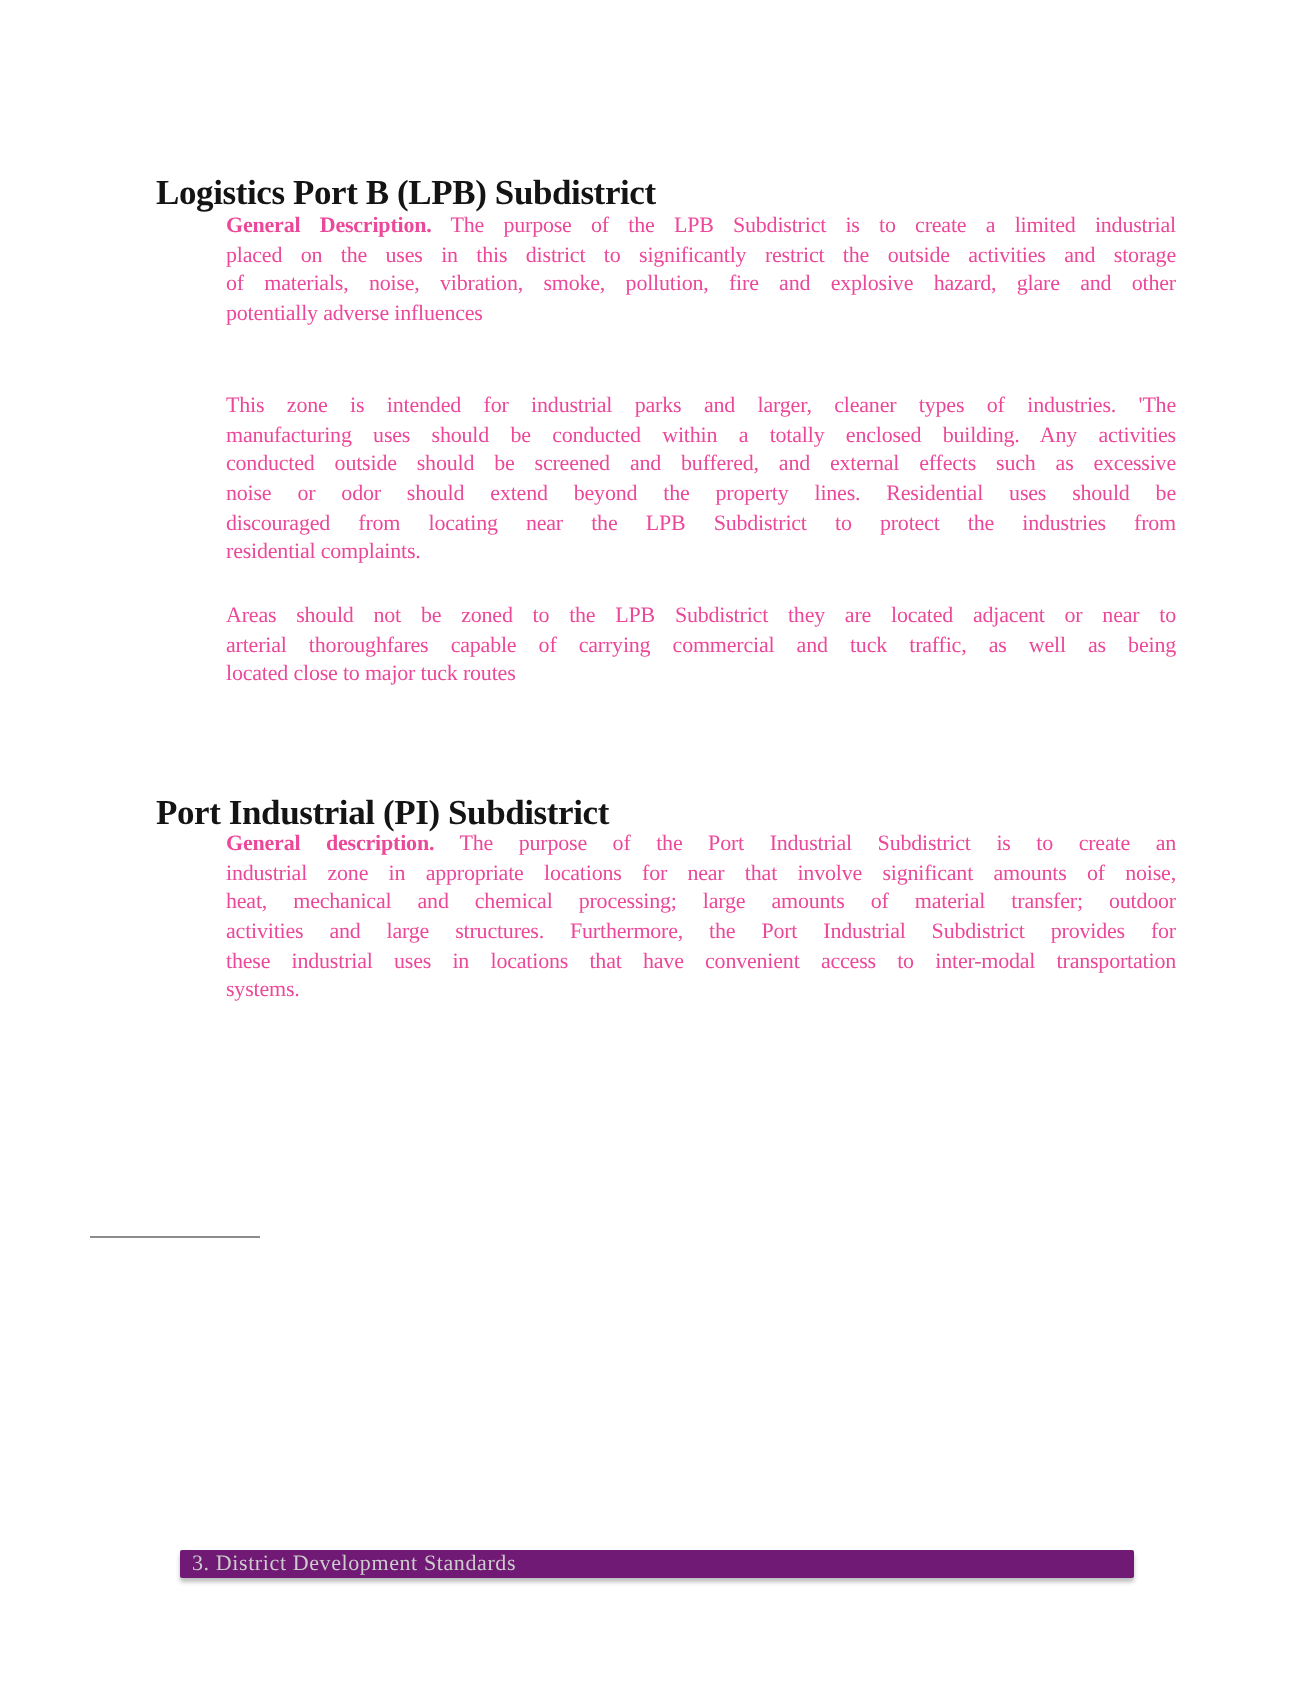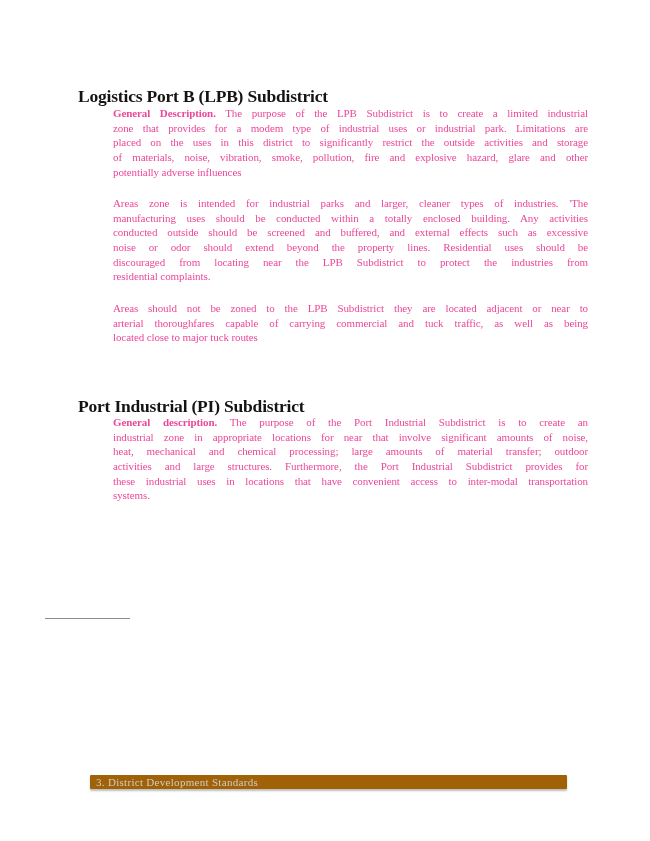--- a/index.html
+++ b/index.html
@@ -59,21 +59,21 @@
     width: 85px;
     height: 1px;
     background: #8c8c8c;
   }
   #footer-bar {
     position: absolute;
     left: 90px;
     top: 775px;
     width: 477px;
     height: 14px;
-    background: #a16207;
+    background: #701a75;
     border-radius: 1px;
     box-shadow: 0 2px 2px rgba(110,110,110,0.45);
   }
   #footer-bar .label {
     font-family: "Liberation Serif", "DejaVu Serif", serif;
     font-size: 11px;
     line-height: 14px;
     color: #cccccc;
     letter-spacing: 0.3px;
     padding-left: 6px;
@@ -83,28 +83,27 @@
 </style>
 </head>
 <body>
 
 <div id="page">
 
   <h1 class="heading" id="heading-lpb">Logistics Port B (LPB) Subdistrict</h1>
 
   <div class="para" id="p1">
       <div class="line"><b>General Description.</b> The purpose of the LPB Subdistrict is to create a limited industrial</div>
-      <div class="line">zone that provides for a modem type of industrial uses or industrial park. Limitations are</div>
       <div class="line">placed on the uses in this district to significantly restrict the outside activities and storage</div>
       <div class="line">of materials, noise, vibration, smoke, pollution, fire and explosive hazard, glare and other</div>
       <div class="line last">potentially adverse influences</div>
     </div>
 
   <div class="para" id="p2">
-      <div class="line">Areas zone is intended for industrial parks and larger, cleaner types of industries. 'The</div>
+      <div class="line">This zone is intended for industrial parks and larger, cleaner types of industries. 'The</div>
       <div class="line">manufacturing uses should be conducted within a totally enclosed building. Any activities</div>
       <div class="line">conducted outside should be screened and buffered, and external effects such as excessive</div>
       <div class="line">noise or odor should extend beyond the property lines. Residential uses should be</div>
       <div class="line">discouraged from locating near the LPB Subdistrict to protect the industries from</div>
       <div class="line last">residential complaints.</div>
     </div>
 
   <div class="para" id="p3">
       <div class="line">Areas should not be zoned to the LPB Subdistrict they are located adjacent or near to</div>
       <div class="line">arterial thoroughfares capable of carrying commercial and tuck traffic, as well as being</div>

